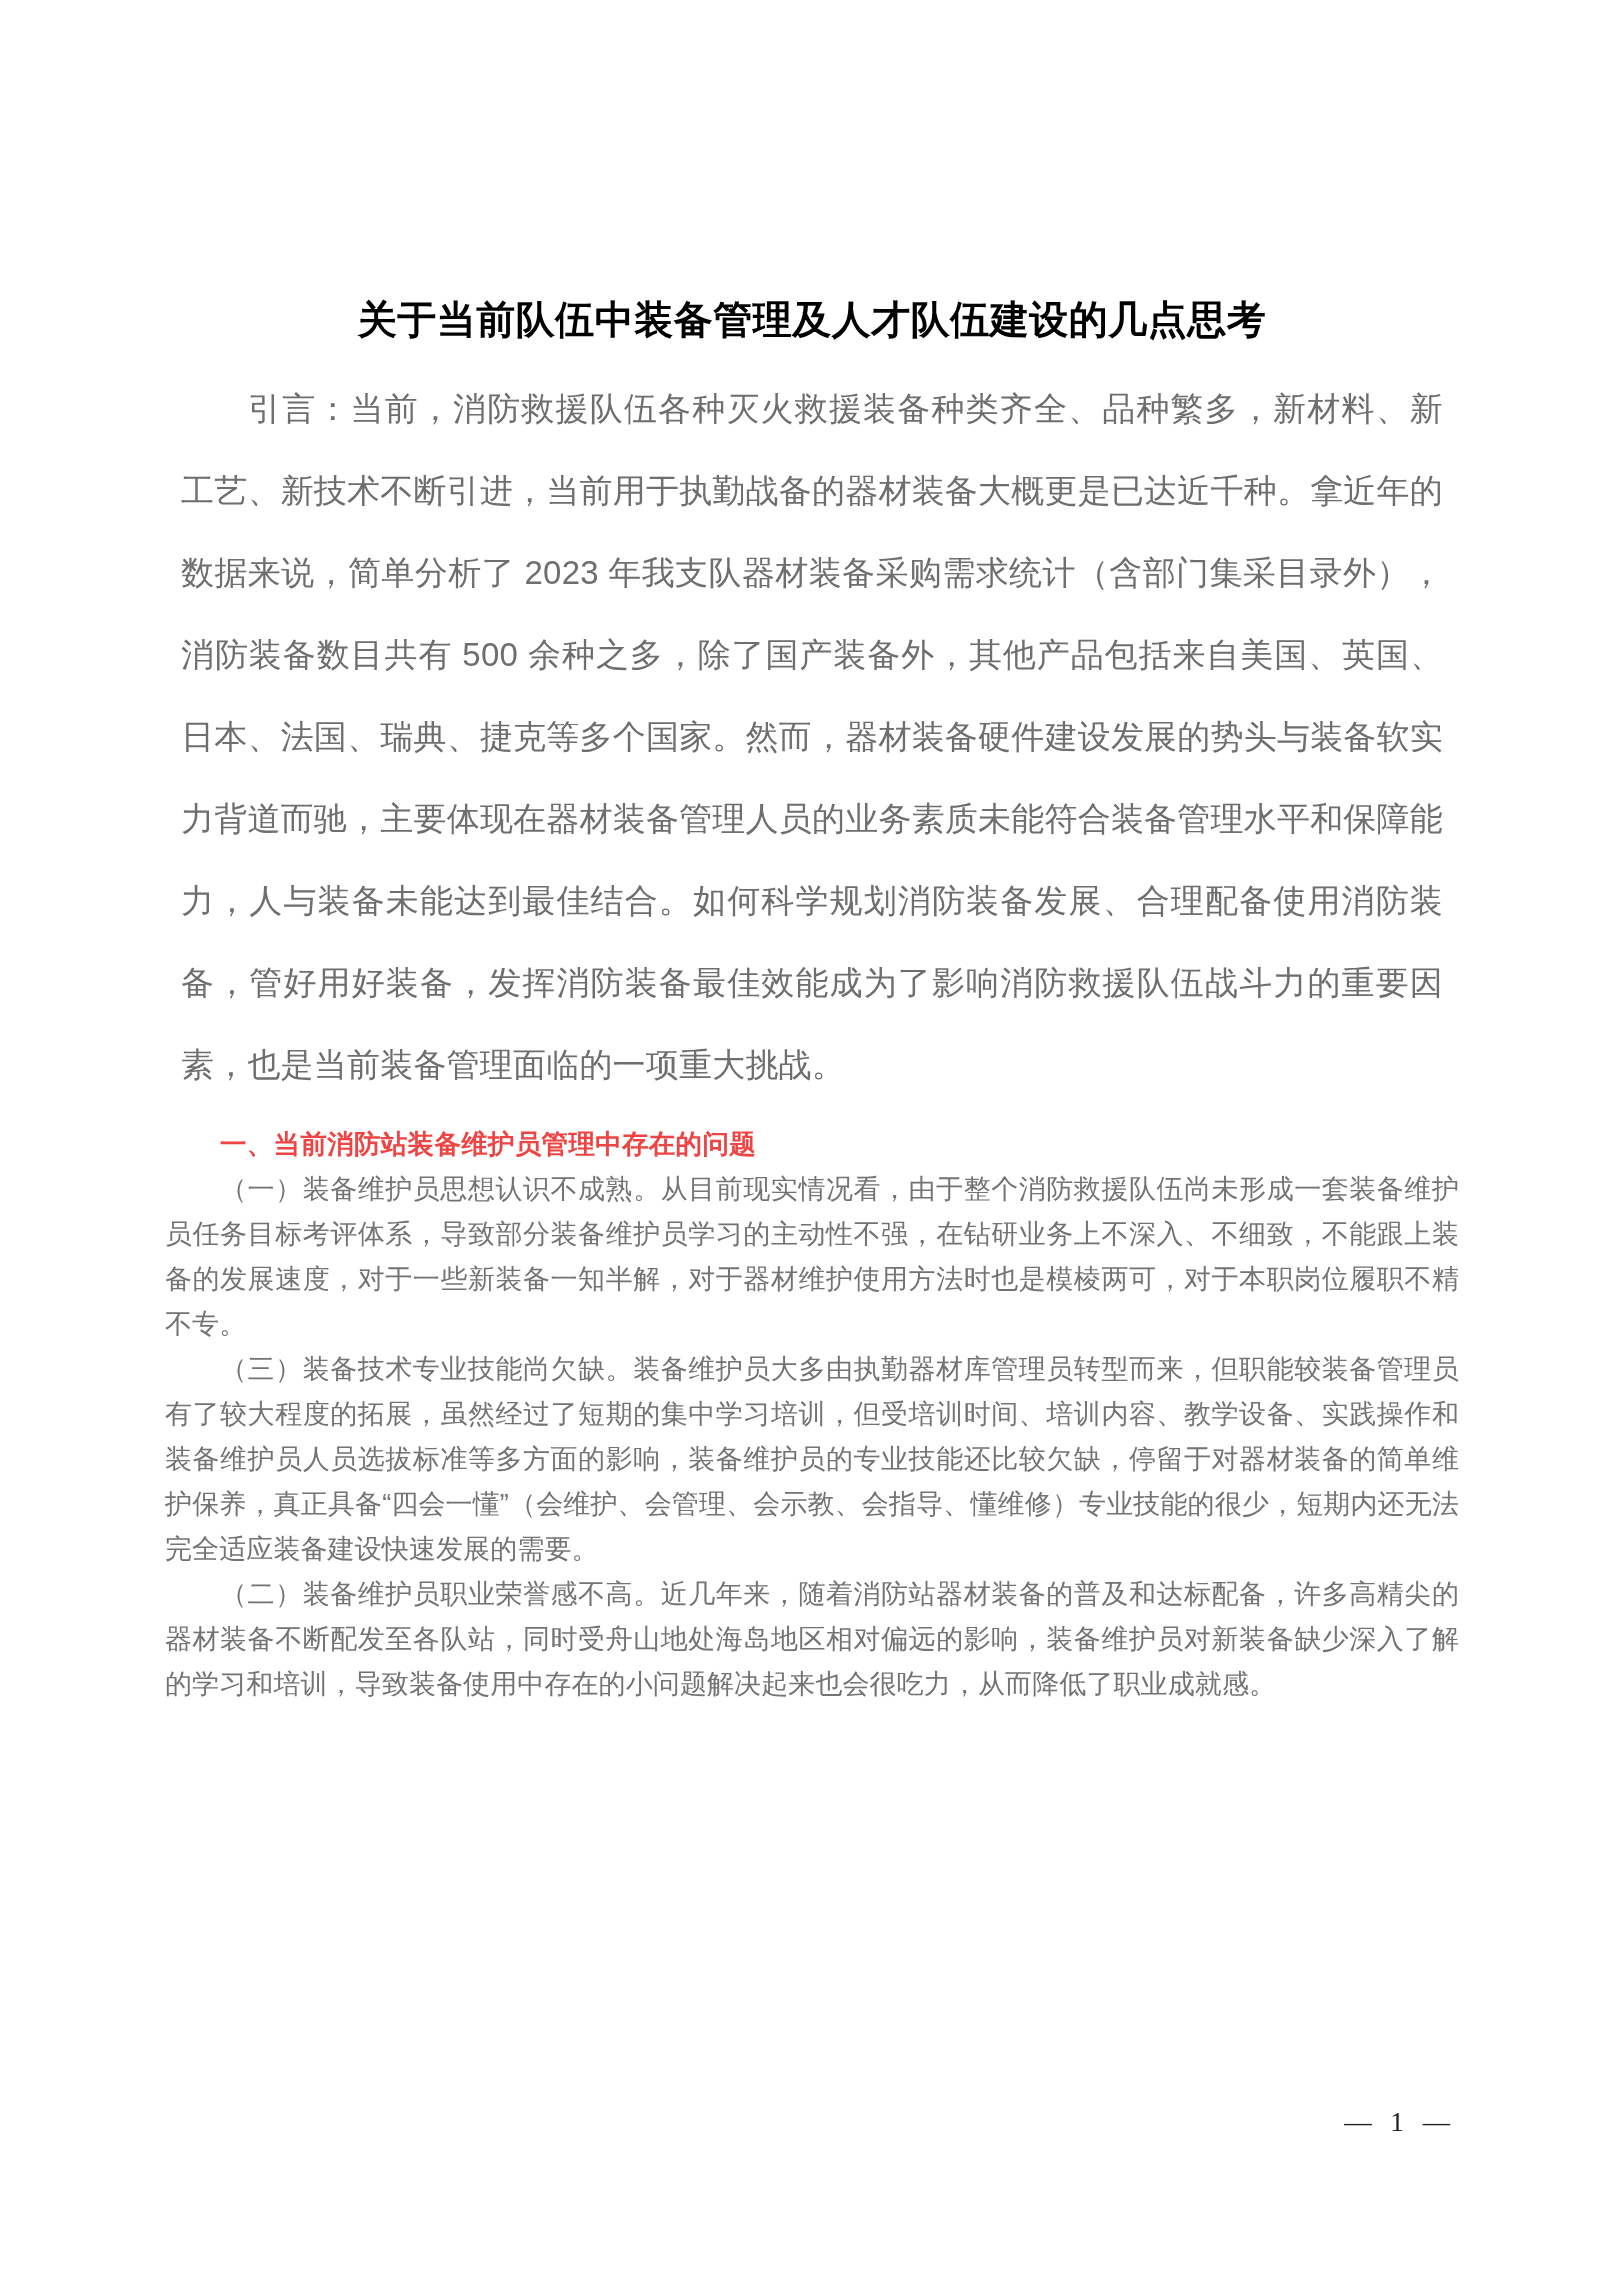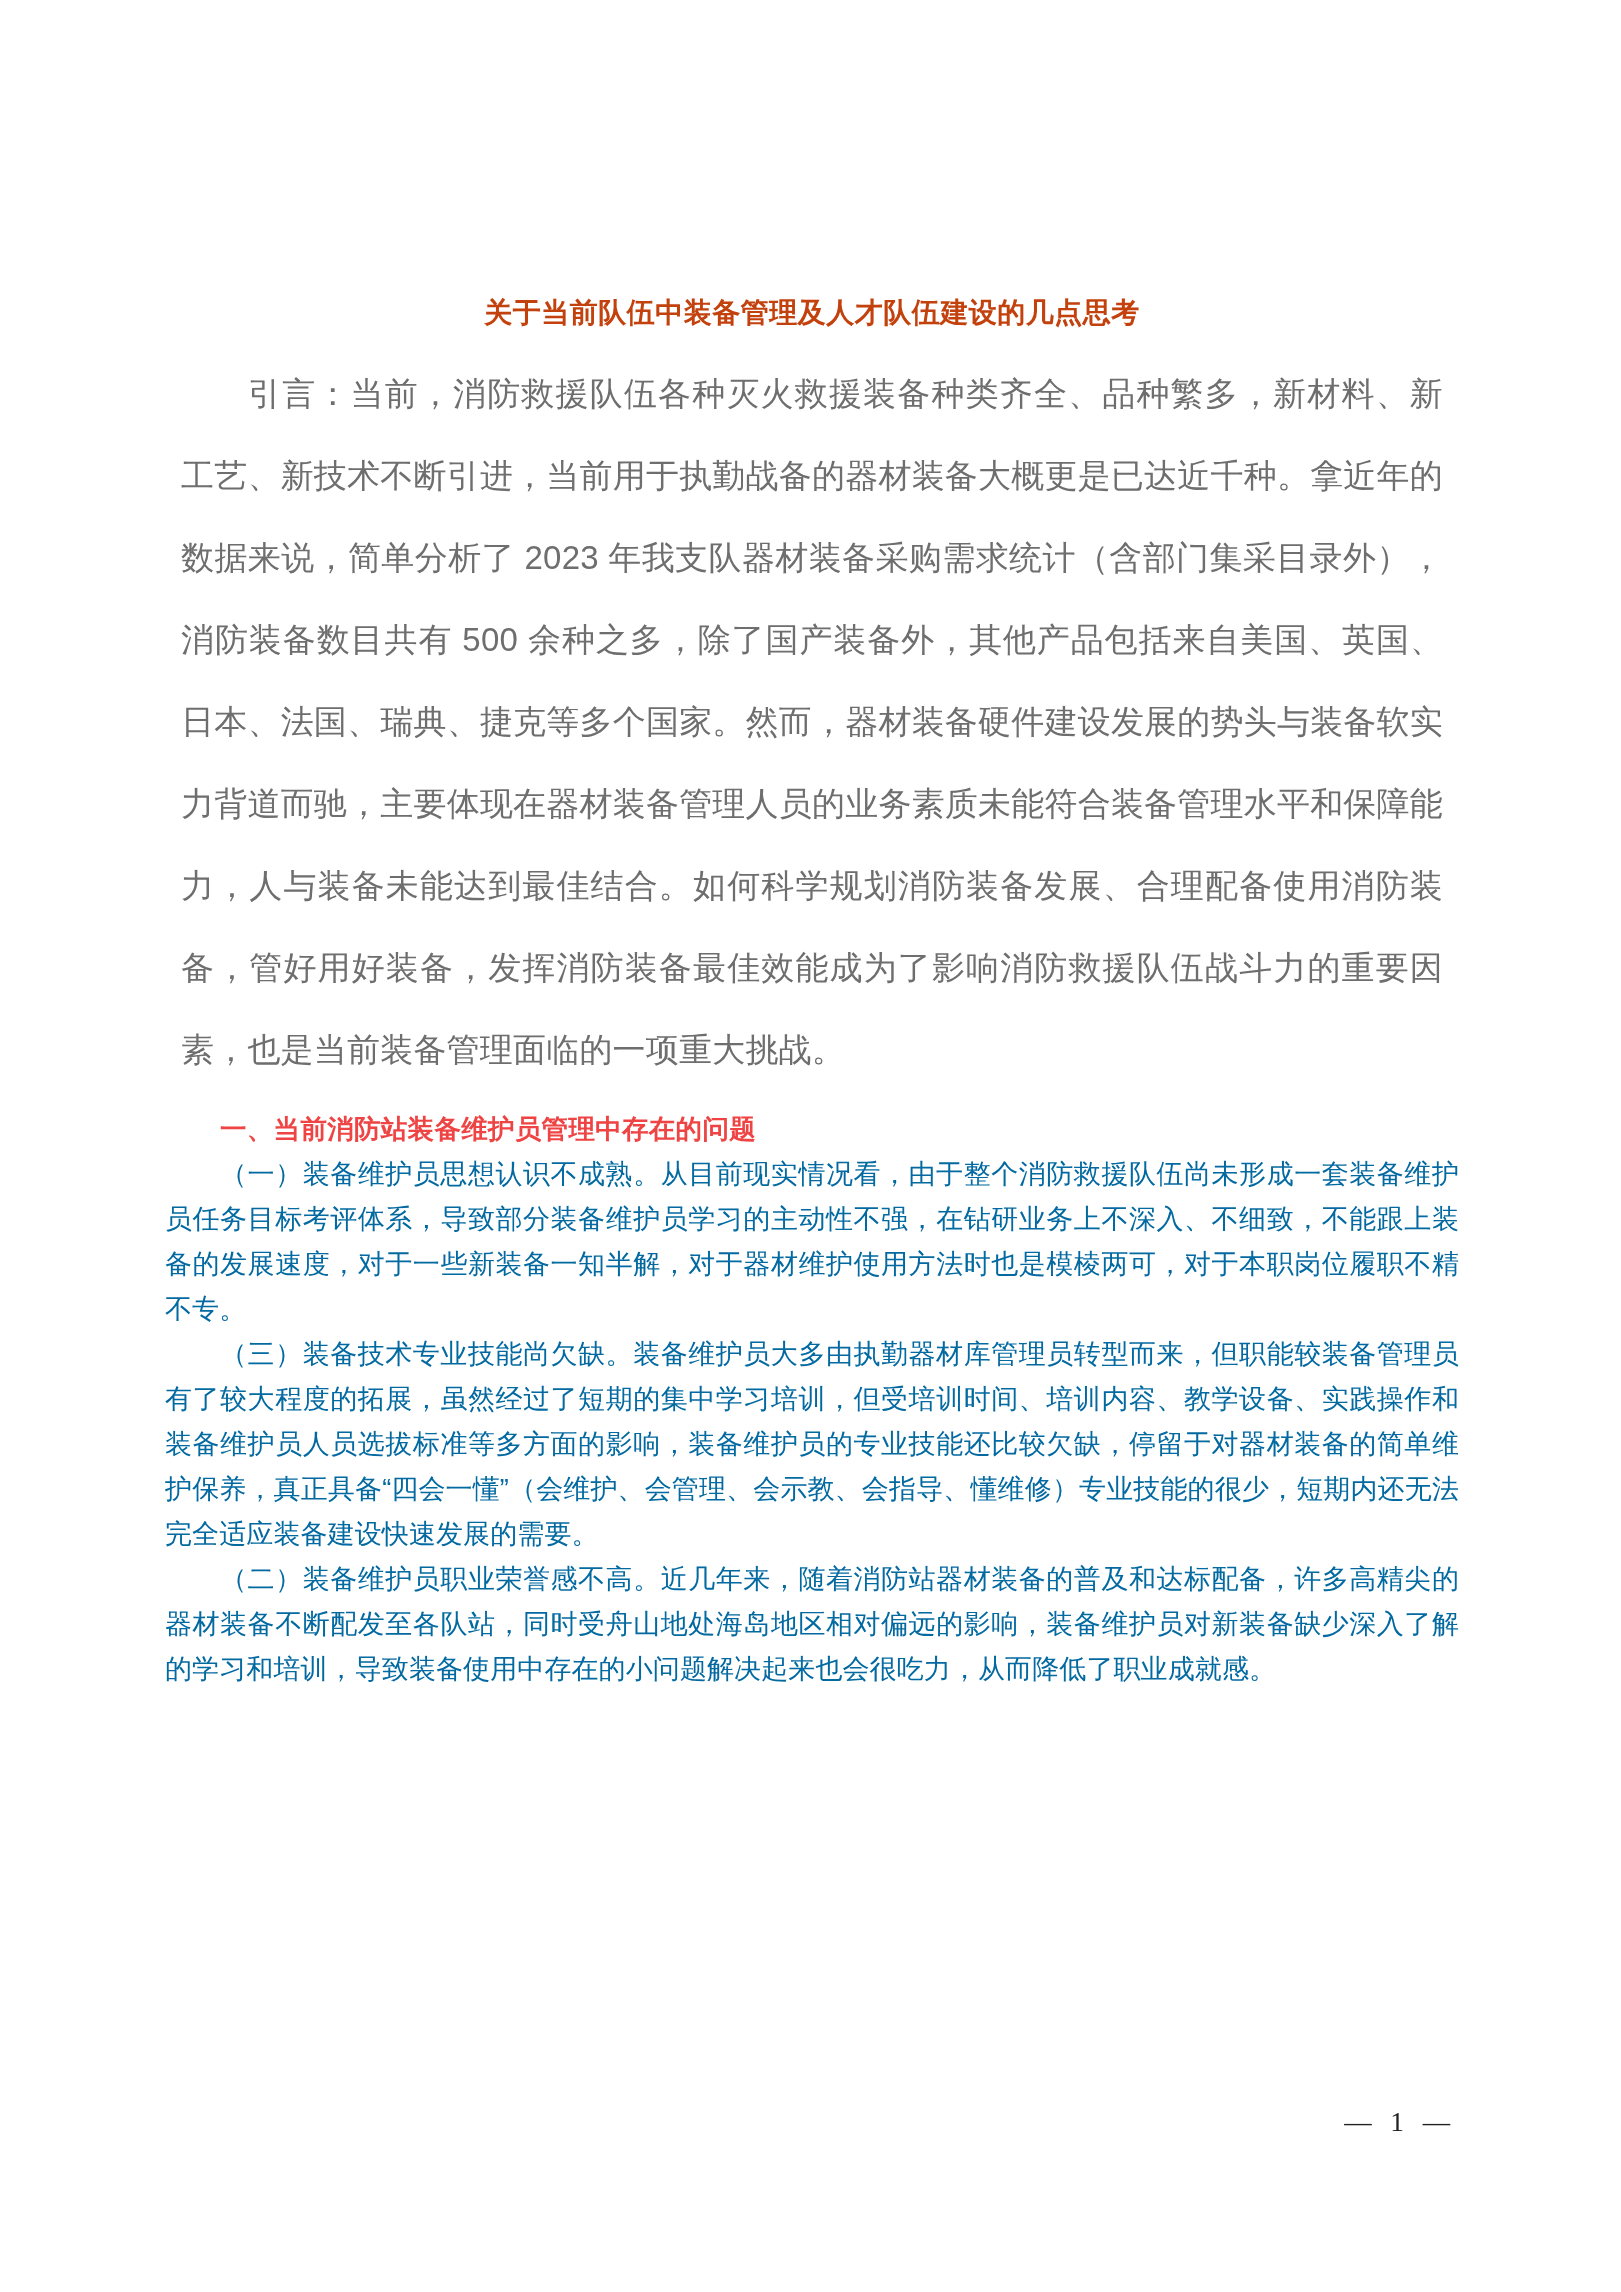--- a/index.html
+++ b/index.html
@@ -16,23 +16,23 @@
     font-family: "Liberation Sans", "DejaVu Sans", sans-serif;
     overflow: hidden;
   }
   .content {
     position: absolute;
     left: 165px;
     top: 294px;
     width: 1294px;
   }
   .doc-title {
-    font-size: 28px;
+    font-size: 39px;
     font-weight: bold;
-    color: #c2410c;
+    color: #000000;
     text-align: center;
     letter-spacing: 0.5px;
     line-height: 1.35;
     margin: 0 0 21.6px 0;
   }
   .intro {
     font-size: 33px;
     color: #6e6e6e;
     line-height: 82px;
     text-align: justify;
@@ -45,21 +45,21 @@
     font-size: 26.5px;
     font-weight: bold;
     color: #ef4444;
     margin: 9.8px 0 0 0;
     text-indent: 55px;
     line-height: 45px;
     letter-spacing: 0.3px;
   }
   .para {
     font-size: 27px;
-    color: #0369a1;
+    color: #737373;
     line-height: 45px;
     text-align: justify;
     text-justify: inter-ideograph;
     text-indent: 55px;
     margin: 0;
     letter-spacing: 0.1px;
   }
   .page-number {
     position: absolute;
     right: 165px;

